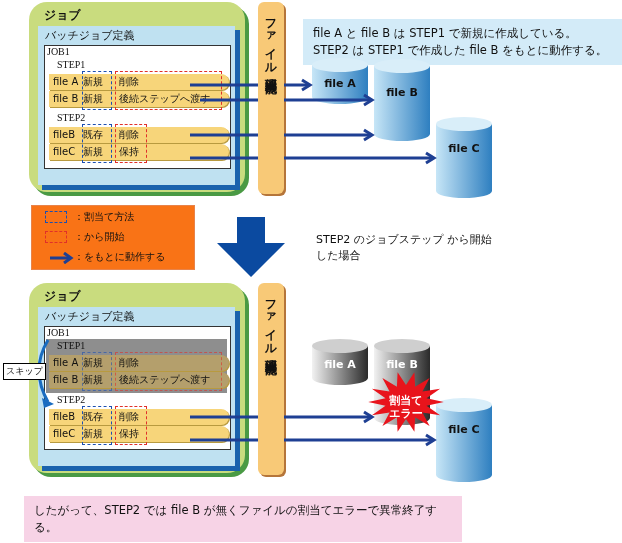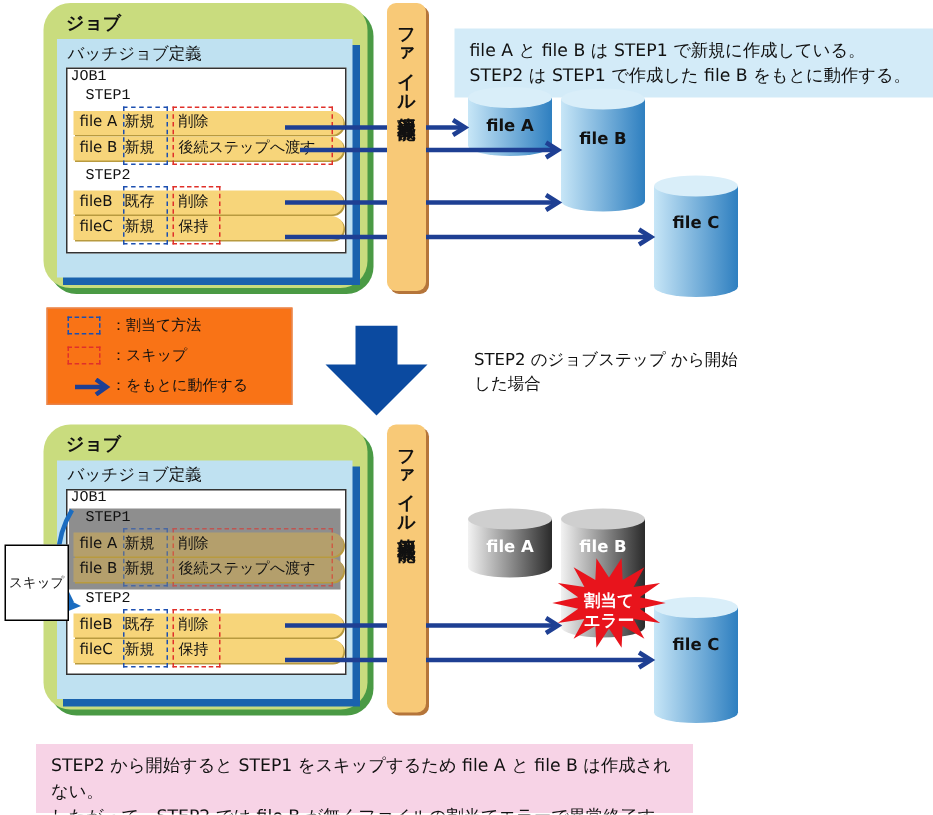--- a/index.html
+++ b/index.html
@@ -8,40 +8,40 @@
   .abs { position:absolute; }
 
   
   .job-shadow { background:#4a9a44; border-radius:18px; }
   .job { background:#c9dc7e; border-radius:18px; }
   .job-title { font-weight:bold; font-size:12px; }
   .batch { background:#bfe1f1; }
   .batch-shadow { background:#1a62ad; }
   .batch-title { font-size:11px; }
   .jobbox { background:#fff; border:1px solid #333; }
-  .lbl { font-size:10px; font-family:Liberation Mono, monospace; }
+  .lbl { font-size:10px; font-family:Liberation Serif, serif; }
   .pill { background:#f7d57a; border-radius:0 11px 11px 0; height:16px; box-shadow:1px 1px 0 #b89a3f; }
   .pill-text { font-size:10px; white-space:nowrap; line-height:16px; }
   .blue-dash { border:1.5px dashed #1c4fb0; }
   .red-dash { border:1.5px dashed #e0302a; }
   .gray-area { background:#8e8e8e; }
   .gray-pill { background:#b49f6c; }
 
   
   .fmbar { background:#f8c977; border-radius:6px; box-shadow:2px 2px 0 #b5753a; }
   .fmtext { font-weight:bold; font-size:12px; writing-mode:vertical-rl; letter-spacing:1px; }
 
   .note { background:#d3ebf8; font-size:11.5px; line-height:17px; padding:6px 10px; }
   .pink { background:#f7d3e6; font-size:11.5px; line-height:17px; padding:6px 10px; }
 
   .legend { border:1.5px solid #e8834a; background:#f97316; }
   .legend-text { font-size:10px; }
 
   .cyl-label { font-weight:bold; font-size:11px; text-align:center; }
-  .skip { border:1px solid #000; background:#fff; font-size:9px; padding:18px 2px; }
+  .skip { border:1px solid #000; background:#fff; font-size:9px; padding:1px 2px; }
 </style>
 </head>
 <body>
 
 <div class="abs note" style="left:303px;top:19px;width:299px;height:34px;">
   <div>file A と file B は STEP1 で新規に作成している。</div>
   <div>STEP2 は STEP1 で作成した file B をもとに動作する。</div>
 </div>
 
 <div class="abs job-shadow" style="left:33px;top:6px;width:216px;height:190px;"></div>
@@ -82,21 +82,21 @@
 <div class="abs red-dash" style="left:115px;top:124px;width:30px;height:37px;"></div>
 
 <div class="abs fmbar" style="left:258px;top:2px;width:26px;height:192px;">
   <div class="fmtext" style="margin:8px auto 0;width:16px;">ファイル管理機能</div>
 </div>
 
 <div class="abs legend" style="left:31px;top:205px;width:162px;height:63px;">
   <div class="abs blue-dash" style="left:13px;top:5px;width:20px;height:10px;"></div>
   <span class="abs legend-text" style="left:42px;top:4px;">：割当て方法</span>
   <div class="abs red-dash" style="left:13px;top:25px;width:20px;height:10px;"></div>
-  <span class="abs legend-text" style="left:42px;top:24px;">：スキップ</span>
+  <span class="abs legend-text" style="left:42px;top:24px;">：から開始</span>
   <svg class="abs" style="left:18px;top:46px;" width="24" height="12">
     <line x1="0" y1="6" x2="20" y2="6" stroke="#1e3f93" stroke-width="3"></line>
     <polyline points="14,1 21,6 14,11" fill="none" stroke="#1e3f93" stroke-width="3"></polyline>
   </svg>
   <span class="abs legend-text" style="left:42px;top:44px;">：をもとに動作する</span>
 </div>
 
 <svg class="abs" style="left:215px;top:217px;" width="72" height="62">
   <polygon points="22,0 50,0 50,26 70,26 36,60 2,26 22,26" fill="#0b4aa0"></polygon>
 </svg>
@@ -233,21 +233,20 @@
     </g>
 </svg>
 
 <div class="abs cyl-label" style="left:312px;top:77px;width:56px;">file A</div>
 <div class="abs cyl-label" style="left:374px;top:86px;width:56px;">file B</div>
 <div class="abs cyl-label" style="left:436px;top:142px;width:56px;">file C</div>
 <div class="abs cyl-label" style="left:312px;top:358px;width:56px;color:#fff;">file A</div>
 <div class="abs cyl-label" style="left:374px;top:358px;width:56px;color:#fff;">file B</div>
 <div class="abs cyl-label" style="left:436px;top:423px;width:56px;">file C</div>
 
-<div class="abs" style="left:378px;top:394px;width:56px;text-align:center;color:#fff;font-size:11px;line-height:13px;font-weight:bold;">
+<div class="abs" style="left:378px;top:394px;width:56px;text-align:center;color:#fff;font-size:11px;line-height:13px;font-weight:bold;font-family:Liberation Serif, serif;">
   <div>割当て</div>
   <div>エラー</div>
 </div>
 
 <div class="abs pink" style="left:24px;top:496px;width:418px;height:34px;">
-  <div>STEP2 から開始すると STEP1 をスキップするため file A と file B は作成されない。</div>
   <div>したがって、STEP2 では file B が無くファイルの割当てエラーで異常終了する。</div>
 </div>
 
 </body></html>

